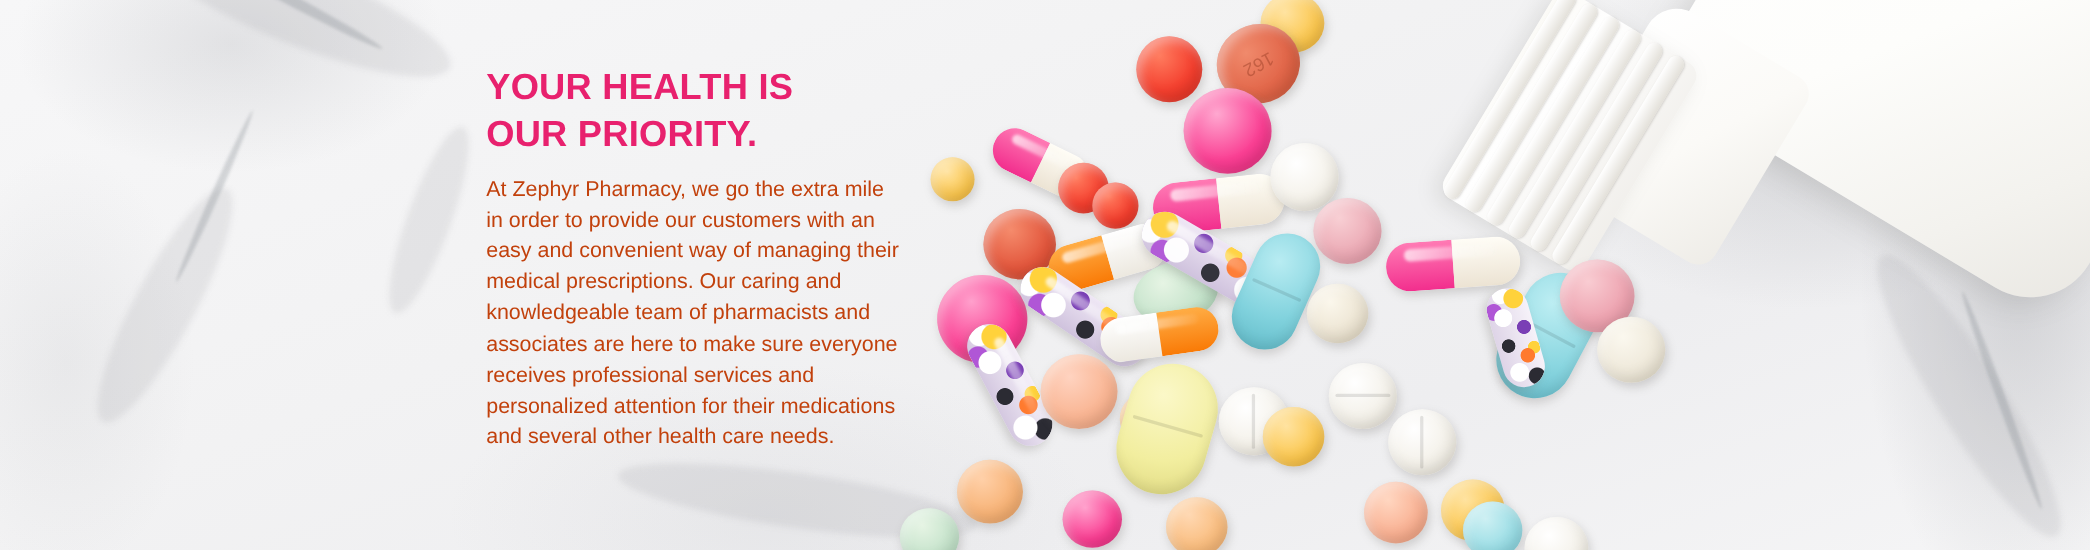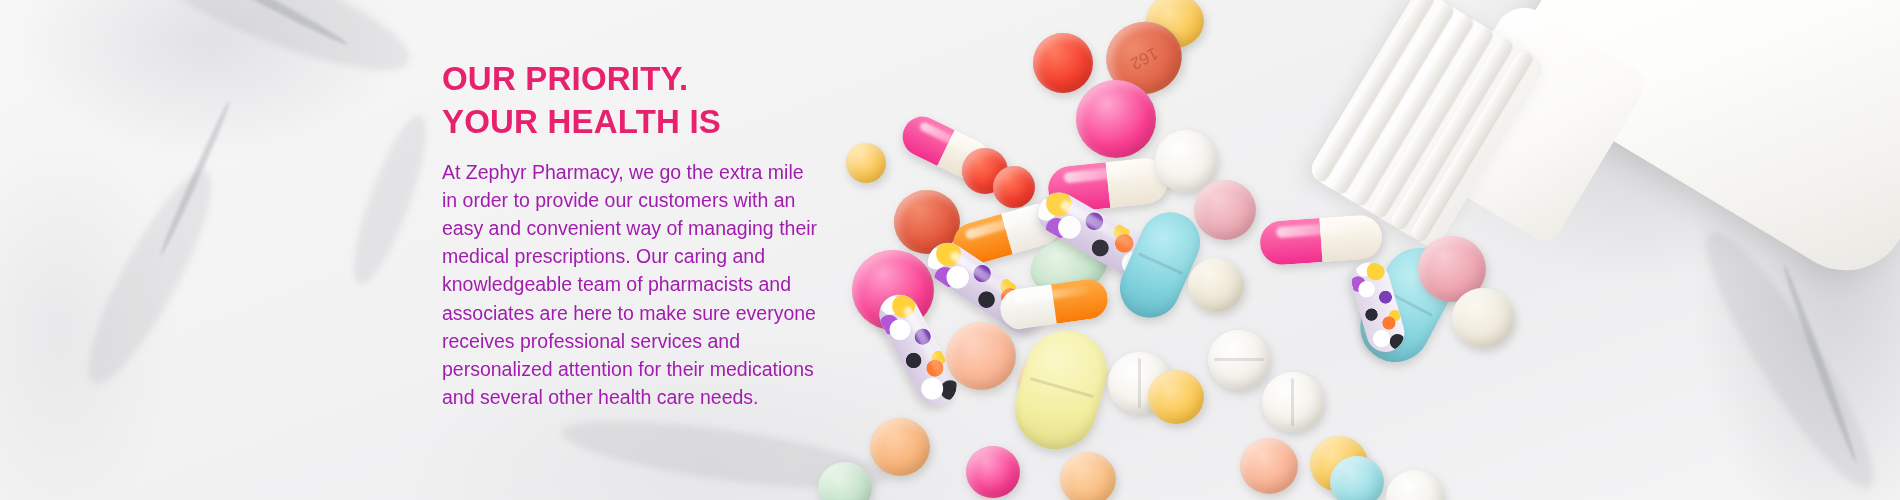--- a/index.html
+++ b/index.html
@@ -44,21 +44,21 @@
     color: #e8216e;
     font-size: 33px;
     font-weight: bold;
     line-height: 1.3;
     letter-spacing: 0.2px;
     margin: 0 0 14px 0;
     text-transform: uppercase;
   }
   .headline .l { display: block; }
   .body-copy {
-    color: #a21caf;
+    color: #c2410c;
     font-size: 19.5px;
     line-height: 1.445;
     margin: 0;
     width: 382px;
   }
 
   
   #pills { position: absolute; inset: 0; pointer-events: none; }
 
   .bottle-body {
@@ -290,19 +290,19 @@
 
     <div class="pill round" style="left:1330px; top:456px; width:54px; height:52px; background:radial-gradient(circle at 38% 30%, #cdf0f3 0%, #9adde5 58%, #76c3d0 100%);"></div>
 
     <div class="pill round" style="left:1386px; top:470px; width:58px; height:56px; background:radial-gradient(circle at 38% 30%, #ffffff 0%, #f3f0e8 60%, #ddd8cc 100%);"></div>
 
     <div class="pill round" style="left:1060px; top:452px; width:56px; height:54px; background:radial-gradient(circle at 38% 30%, #ffd8b2 0%, #f9bd7f 58%, #e5a464 100%);"></div>
   </div>
 
   <div class="content">
     <h1 class="headline">
+      <span class="l">YOUR HEALTH IS</span>
       <span class="l">OUR PRIORITY.</span>
-      <span class="l">YOUR HEALTH IS</span>
     </h1>
     <p class="body-copy">At Zephyr Pharmacy, we go the extra mile in order to provide our customers with an easy and convenient way of managing their medical prescriptions. Our caring and knowledgeable team of pharmacists and associates are here to make sure everyone receives professional services and personalized attention for their medications and several other health care needs.</p>
   </div>
 
 </div>
 
 </body></html>

